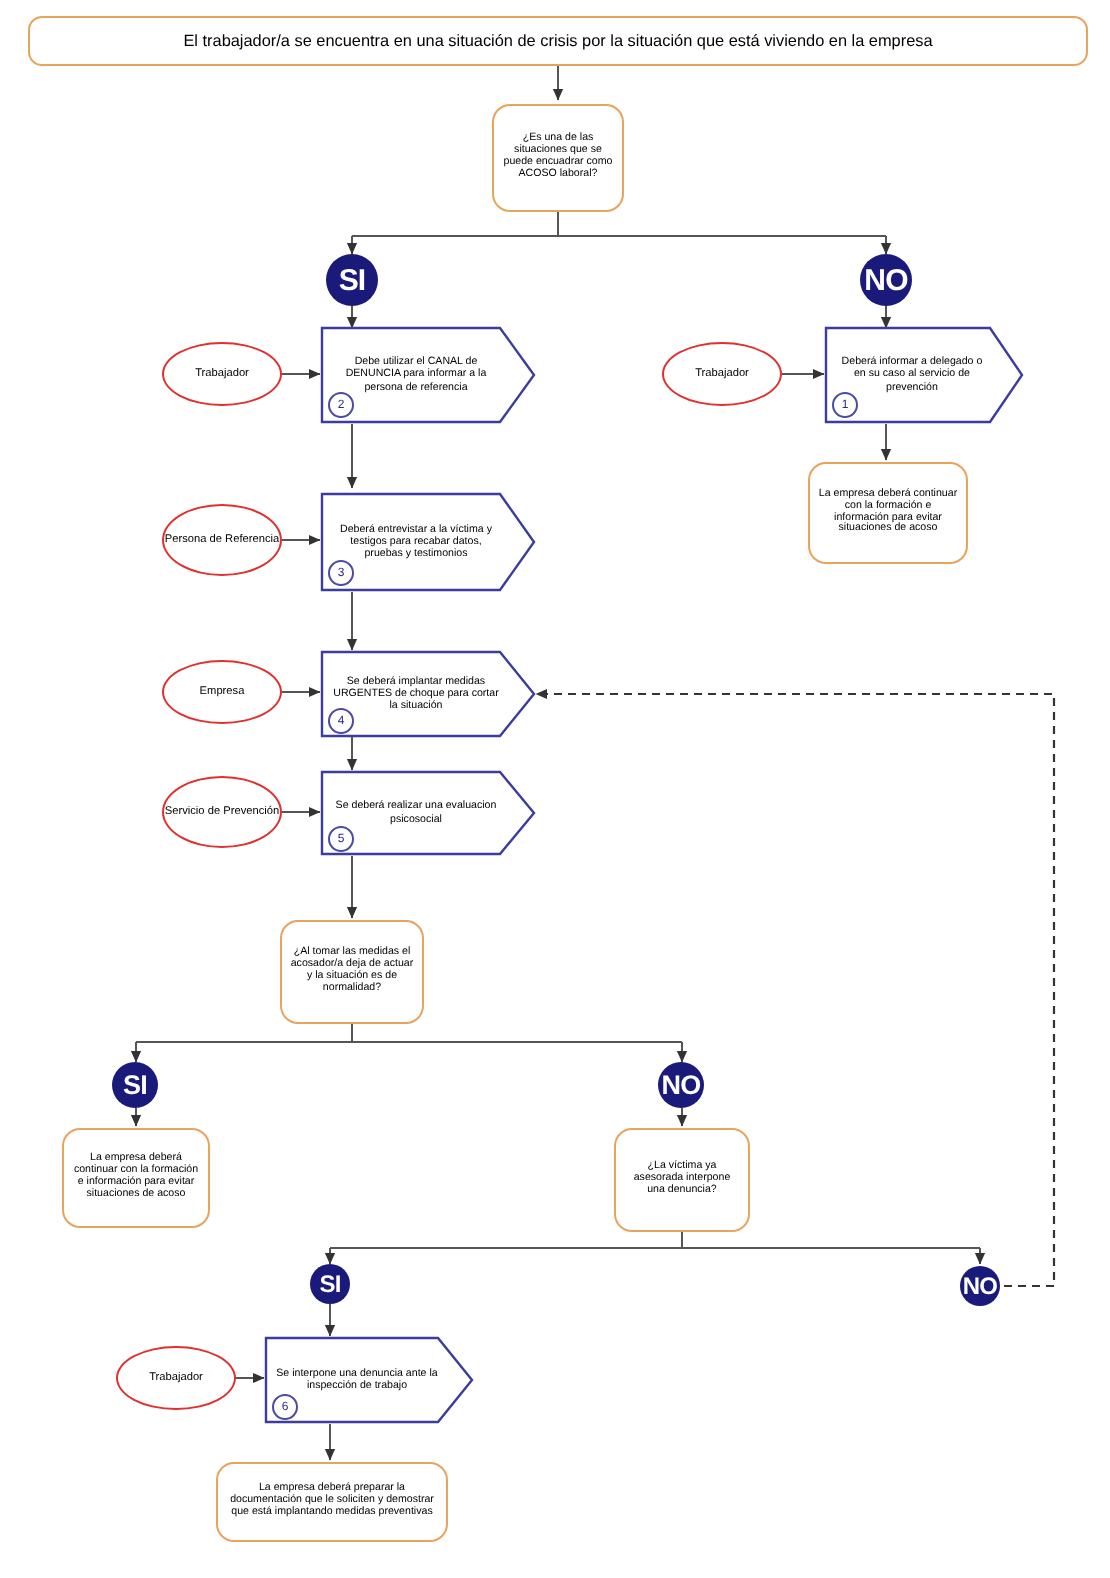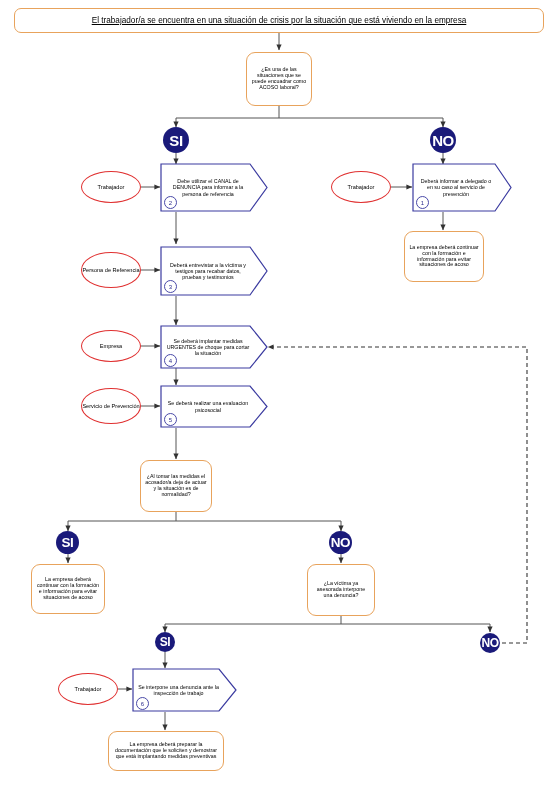--- a/index.html
+++ b/index.html
@@ -39,21 +39,20 @@
   
   .rounded {
     border: 1.5px solid #E8A35C;
     border-radius: 9px;
     background: #ffffff;
   }
   .title-box {
     border-radius: 7px;
     font-size: 8.2px;
     padding: 2px 6px;
-    text-decoration: underline;
   }
   .orange-small {
     font-size: 5.3px;
     padding: 3px 4px;
   }
   
   .ellipse {
     border: 1.5px solid #E03030;
     border-radius: 50%;
     background: #ffffff;

